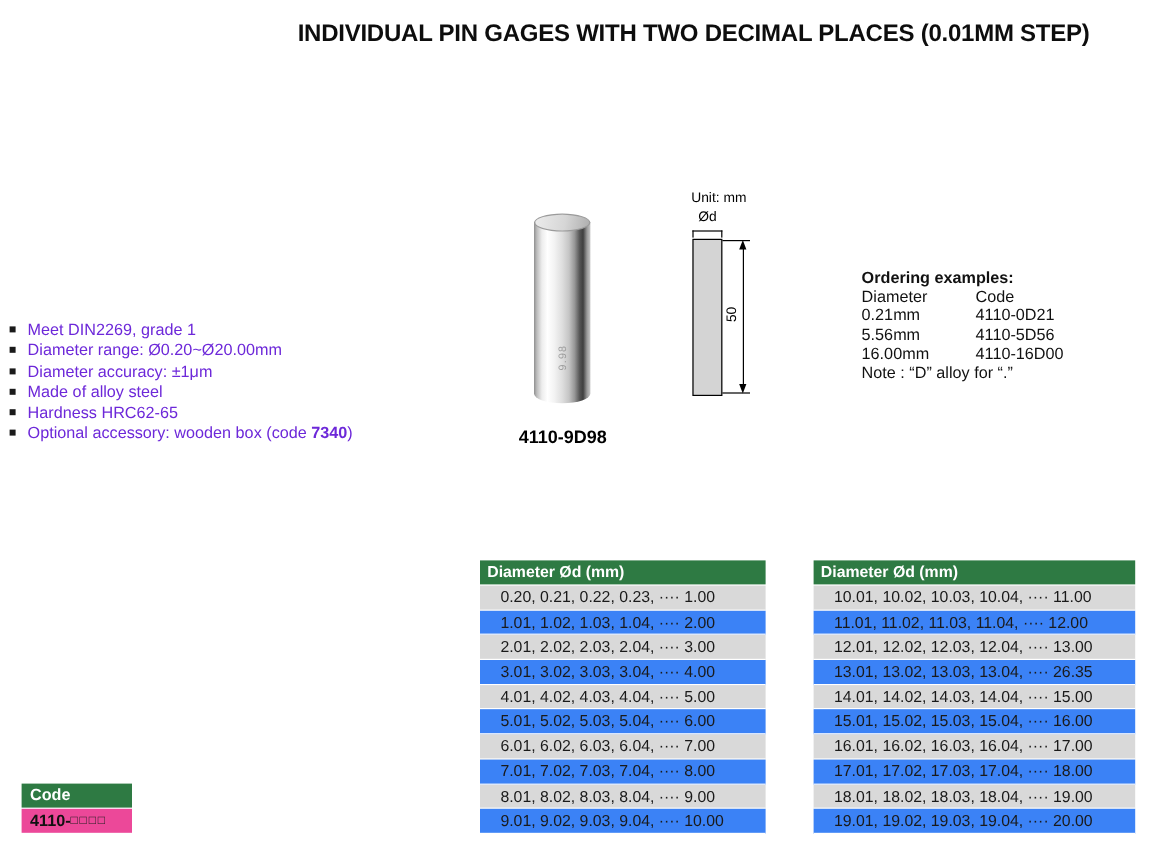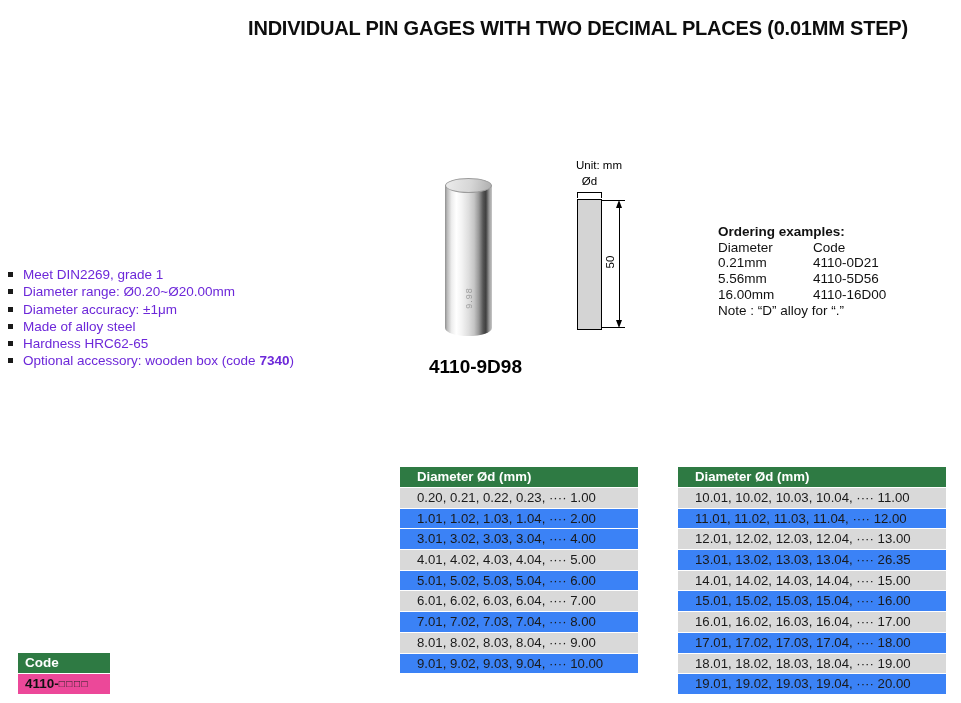--- a/index.html
+++ b/index.html
@@ -27,21 +27,21 @@
   .pin-top{
     position:absolute;top:0;left:0;width:100%;height:15px;border-radius:50%;
     background:linear-gradient(100deg,#ececec 0%,#d6d6d6 55%,#aeaeae 100%);
     border:1px solid #9b9b9b;box-sizing:border-box;
   }
   .pin-engraving{
     position:absolute;top:115px;left:0;width:100%;text-align:center;
     transform:rotate(-90deg);transform-origin:center;
     font-size:9px;color:#6b6b6b;opacity:0.55;letter-spacing:1px;
   }
-  .model-label{position:absolute;left:429px;top:356px;width:80px;text-align:center;font-size:19px;font-weight:bold;white-space:nowrap;}
+  .model-label{position:absolute;left:429px;top:356px;width:80px;text-align:center;font-size:15px;font-weight:bold;white-space:nowrap;}
   
   .unit-label{position:absolute;left:576px;top:159px;font-size:11.5px;white-space:nowrap;}
   .od-label{position:absolute;left:577px;top:175px;width:25px;text-align:center;font-size:11.5px;}
   .dim-h{position:absolute;left:577px;top:192px;width:25px;height:1px;background:#000;}
   .dim-tick{position:absolute;width:1px;height:6px;background:#000;top:192px;}
   .tick-l{left:577px;}  .tick-r{left:601px;}
   .draw-rect{position:absolute;left:577px;top:199px;width:23px;height:129px;background:#d4d4d4;border:1px solid #000;}
   .ext-line{position:absolute;left:602px;width:23px;height:1px;background:#000;}
   .ext-top{top:200px;}  .ext-bot{top:327px;}
   .dim-v{position:absolute;left:619px;top:206px;width:1px;height:116px;background:#000;}
@@ -51,21 +51,21 @@
   .len-label{position:absolute;left:597px;top:255px;width:28px;height:14px;text-align:center;font-size:11.5px;transform:rotate(-90deg);transform-origin:center;}
   
   .ordering{position:absolute;left:718px;top:224px;font-size:13.5px;line-height:15.7px;color:#111;}
   .ordering .ord-title{font-weight:bold;}
   .ord-row{display:flex;}
   .ord-row .col-d{width:95px;}
   
   .ptable{position:absolute;top:467px;font-size:13.2px;}
   .ptable .thead{
     height:20px;line-height:20px;background:#2e7a43;color:#ffffff;
-    font-weight:bold;padding-left:17px;margin-bottom:1px;
+    font-weight:bold;padding-left:6px;margin-bottom:1px;
   }
   .ptable .trow{height:19.7px;line-height:19.7px;padding-left:17px;border-bottom:1px solid #ffffff;color:#1a1a1a;white-space:nowrap;}
   .row-g{background:#d9d9d9;}
   .row-w{background:#3b82f6;}
   .table-left{left:400px;width:238px;}
   .table-right{left:678px;width:268px;}
   
   .code-block{position:absolute;left:18px;top:653px;width:92px;font-size:13.5px;}
   .code-head{height:20px;line-height:20px;background:#2e7a43;color:#fff;font-weight:bold;padding-left:7px;margin-bottom:1px;}
   .code-val{height:20px;line-height:20px;background:#ec4899;padding-left:7px;font-weight:bold;color:#111;white-space:nowrap;}
@@ -125,20 +125,21 @@
       <span class="col-d">16.00mm</span>
       <span class="col-c">4110-16D00</span>
     </div>
     <div class="ord-note">Note : “D” alloy for “.”</div>
   </div>
 
   <div class="ptable table-left">
     <div class="thead">Diameter Ød (mm)</div>
     <div class="trow row-g">0.20, 0.21, 0.22, 0.23, ···· 1.00</div>
     <div class="trow row-w">1.01, 1.02, 1.03, 1.04, ···· 2.00</div>
+    <div class="trow row-g">2.01, 2.02, 2.03, 2.04, ···· 3.00</div>
     <div class="trow row-w">3.01, 3.02, 3.03, 3.04, ···· 4.00</div>
     <div class="trow row-g">4.01, 4.02, 4.03, 4.04, ···· 5.00</div>
     <div class="trow row-w">5.01, 5.02, 5.03, 5.04, ···· 6.00</div>
     <div class="trow row-g">6.01, 6.02, 6.03, 6.04, ···· 7.00</div>
     <div class="trow row-w">7.01, 7.02, 7.03, 7.04, ···· 8.00</div>
     <div class="trow row-g">8.01, 8.02, 8.03, 8.04, ···· 9.00</div>
     <div class="trow row-w">9.01, 9.02, 9.03, 9.04, ···· 10.00</div>
   </div>
 
   <div class="ptable table-right">

